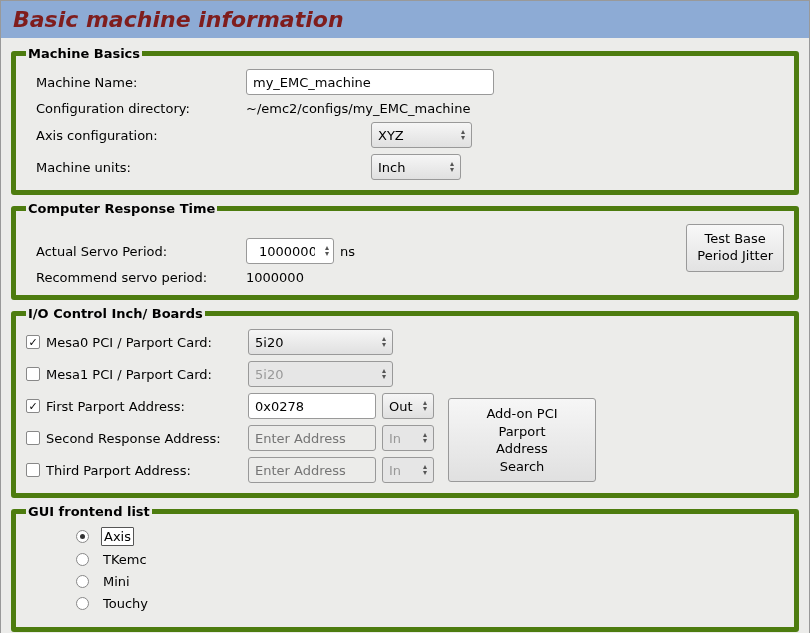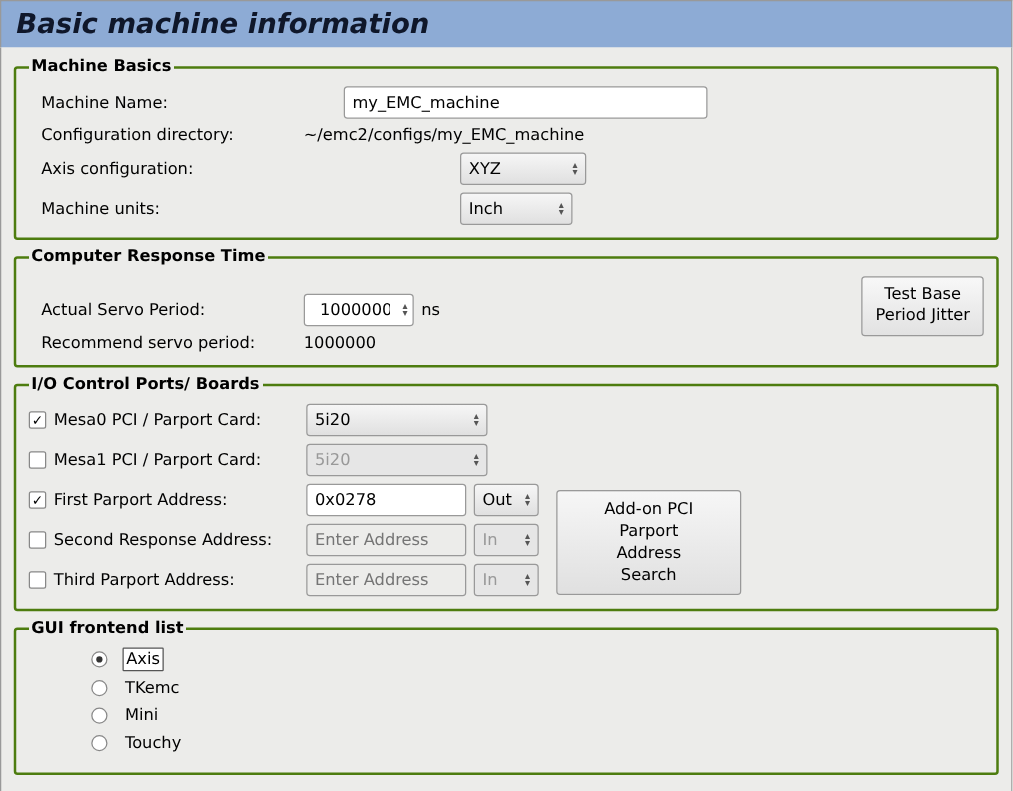--- a/index.html
+++ b/index.html
@@ -7,36 +7,36 @@
   font-family: "DejaVu Sans", "Liberation Sans", sans-serif;
   font-size: 13px;
   background: #ececea;
   color: #000;
   width: 810px;
   height: 633px;
   overflow: hidden;
 }
 .title-bar {
   background: #8dabd5;
-  color: #0f172a;
+  color: #7f1d1d;
   font-size: 22px;
   font-style: italic;
   font-weight: bold;
   padding: 6px 12px;
   border: 1px solid #999;
   border-bottom: none;
 }
 .content {
   border: 1px solid #999;
   border-top: none;
   padding: 8px 10px;
   background: #ececea;
 }
 fieldset {
-  border: 2px solid #4d7c0f;
+  border: 5px solid #4d7c0f;
   border-radius: 3px;
   padding: 8px 10px 10px 10px;
   margin-bottom: 6px;
   background: #ececea;
 }
 legend {
   font-weight: bold;
   font-size: 13px;
   padding: 0 2px;
 }
@@ -181,21 +181,21 @@
 <body>
 
 <div class="title-bar">Basic machine information</div>
 
 <div class="content">
 
   <fieldset>
     <legend>Machine Basics</legend>
     <div class="row">
       <div class="label-col">Machine Name:</div>
-      <input type="text" style="width: 291px; margin-left: 32px;" value="my_EMC_machine">
+      <input type="text" style="width: 248px;" value="my_EMC_machine">
     </div>
     <div class="row">
       <div class="label-col">Configuration directory:</div>
       <div>~/emc2/configs/my_EMC_machine</div>
     </div>
     <div class="row">
       <div class="label-col">Axis configuration:</div>
       <div style="width:125px"></div>
       <div class="select" style="width:101px">
         <span>XYZ</span>
@@ -242,21 +242,21 @@
       <div class="btn tall" style="padding:6px 10px">
         <div>
           <div>Test Base</div>
           <div>Period Jitter</div>
         </div>
       </div>
     </div>
   </fieldset>
 
   <fieldset>
-    <legend>I/O Control Ports/ Boards</legend>
+    <legend>I/O Control Inch/ Boards</legend>
 
     <div class="row">
       <div class="iocol-label">
         <span class="checkbox checked"></span>
         <span>Mesa0 PCI / Parport Card:</span>
       </div>
       <div class="select" style="width:145px">
         <span>5i20</span>
         <span class="spinner-btn">
             <span>▴</span>

